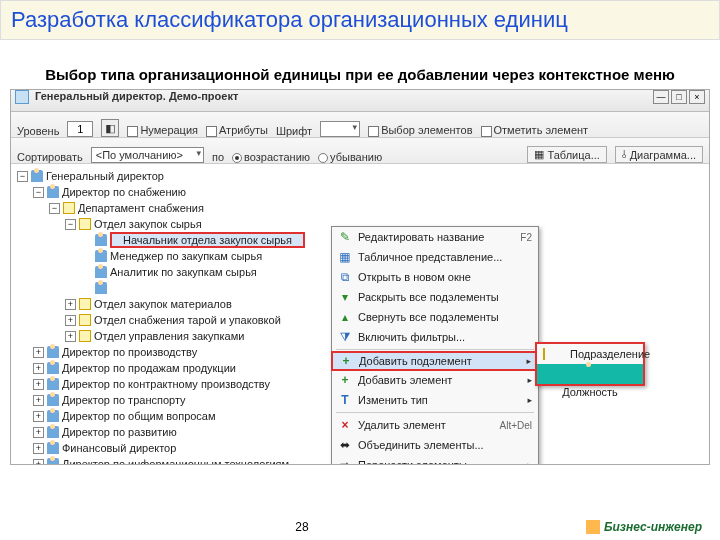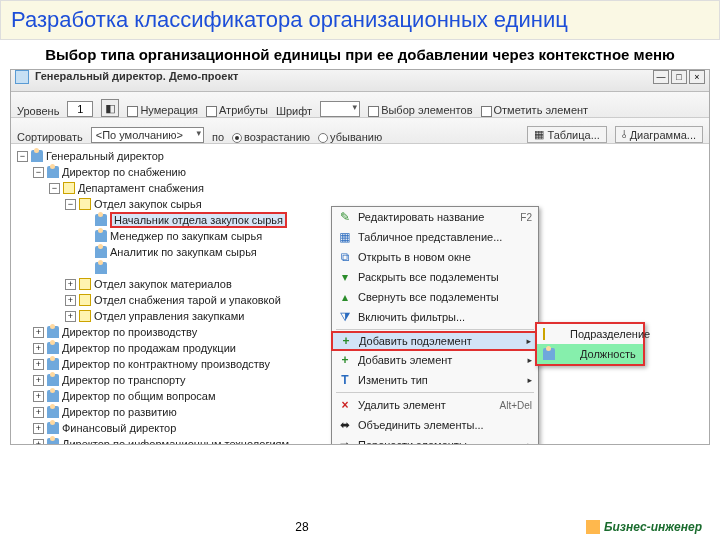--- a/index.html
+++ b/index.html
@@ -1,18 +1,18 @@
 <!DOCTYPE html>
 <html><head>
 <meta charset="utf-8">
 <style>
   * { box-sizing: border-box; margin: 0; padding: 0; }
   body { font-family: Arial, sans-serif; font-size: 11px; background: #fff; width: 720px; height: 540px; overflow: hidden; }
   .slide-title { background: #faf8e4; border: 1px solid #ddd; padding: 6px 10px; font-size: 22px; font-weight: normal; color: #1d4ed8; }
-  .slide-sub { font-size: 15px; font-weight: bold; text-align: center; padding: 6px 4px 4px; color: #000; }
+  .slide-sub { font-size: 15px; font-weight: bold; text-align: center; padding: 6px 4px 4px; color: #000; margin-top: 20px; }
   .app { border: 1px solid #aaa; margin: 2px 10px 0; background: #fff; position: relative; }
   .titlebar { display: flex; align-items: flex-start; background: linear-gradient(#f4f4f4,#e6e6e6); border-bottom: 1px solid #bbb; height: 22px; padding: 0 4px; }
   .titlebar .ticon { width: 14px; height: 14px; background: #c7e0f4; border: 1px solid #5a9bd4; margin-right: 6px; }
   .titlebar .ttxt { font-weight: bold; color: #333; flex: 1; }
   .winbtns { display: flex; gap: 2px; }
   .winbtn { width: 16px; height: 14px; border: 1px solid #888; background: #f0f0f0; display: flex; align-items: center; justify-content: center; font-size: 9px; }
   .toolbar { display: flex; align-items: flex-end; gap: 8px; background: linear-gradient(#f8f8f8,#ececec); border-bottom: 1px solid #ccc; height: 26px; padding: 0 6px; font-size: 11px; color: #333; }
   .tb-label { white-space: nowrap; }
   .tb-input { width: 26px; height: 16px; border: 1px solid #888; background: #fff; text-align: center; font-size: 11px; }
   .tb-pickbtn { width: 18px; height: 18px; border: 1px solid #888; background: #eee; display: inline-flex; align-items: center; justify-content: center; }
@@ -24,32 +24,32 @@
   .tb-btn { border: 1px solid #aaa; background: #f4f4f4; padding: 1px 6px; font-size:11px; display:inline-flex; align-items:center; gap:3px; }
   .tree { padding: 4px 4px; font-size: 11px; color: #222; height: 300px; overflow: hidden; position: relative; }
   .node { display: flex; align-items: center; height: 16px; }
   .exp { width: 11px; height: 11px; border: 1px solid #888; display: inline-flex; align-items:center; justify-content:center; font-size:9px; margin-right:3px; background:#fff; line-height:1; }
   .nexp { width: 14px; display:inline-block; }
   .ic { width: 12px; height: 12px; margin-right: 3px; display:inline-block; }
   .ic-person { background: #6fa8dc; border-radius: 2px 2px 0 0; position:relative; }
   .ic-person::before { content:''; position:absolute; width:5px; height:5px; background:#ffd9a0; border-radius:50%; left:3px; top:-2px; }
   .ic-dept { background: #fff4b0; border:1px solid #cca300; }
   .node span.lbl { white-space: nowrap; }
-  .node.selected span.lbl { background: #d7e6f7; border: 2px solid #e03030; padding: 0 2px; }
+  .node.selected span.lbl { background: #d7e6f7; border: 2px solid #e03030; padding: 0 11px; }
   .i0{padding-left:2px}.i1{padding-left:18px}.i2{padding-left:34px}.i3{padding-left:50px}.i4{padding-left:66px}
   .ctxmenu { position: absolute; left: 320px; top: 62px; width: 208px; background: #f8f8f8; border: 1px solid #888; box-shadow: 2px 2px 4px rgba(0,0,0,.3); font-size:11px; }
   .ctxmenu .itm { display:flex; align-items:center; height:20px; padding:0 6px; gap:6px; }
   .ctxmenu .itm.hi { background:#d2e3f7; border:2px solid #e03030; margin:-1px; }
   .ctxmenu .sep { height:1px; background:#ccc; margin:2px 4px; }
   .ctxmenu .mi { width:14px; height:14px; display:inline-flex; align-items:center; justify-content:center; font-size:12px; }
   .ctxmenu .sc { margin-left:auto; color:#666; font-size:10px; }
   .ctxmenu .arr { margin-left:auto; font-size:9px; color:#333; }
   .submenu { position:absolute; left:524px; top:178px; width:110px; background:#f8f8f8; border:2px solid #e03030; box-shadow:2px 2px 4px rgba(0,0,0,.3); font-size:11px; }
   .submenu .itm { display:flex; align-items:center; height:20px; padding:0 6px; gap:22px; }
-  .submenu .itm.hi { background:#86efac; }
+  .submenu .itm.hi { background:#14b8a6;flex-direction:column; }
   .footer { position:absolute; bottom:6px; left:0; right:0; display:flex; justify-content:space-between; padding:0 18px; font-size:12px; }
   .footer .brand { font-weight:bold; font-style:italic; color:#1a6c2e; display:flex; align-items:center; gap:4px; }
   .brand-ic { width:14px; height:14px; background:#ffb84d; position:relative; }
 </style>
 </head>
 <body>
 
 <div class="slide-title">Разработка классификатора организационных единиц</div>
 <div class="slide-sub">Выбор типа организационной единицы при ее добавлении через контекстное меню</div>
 

